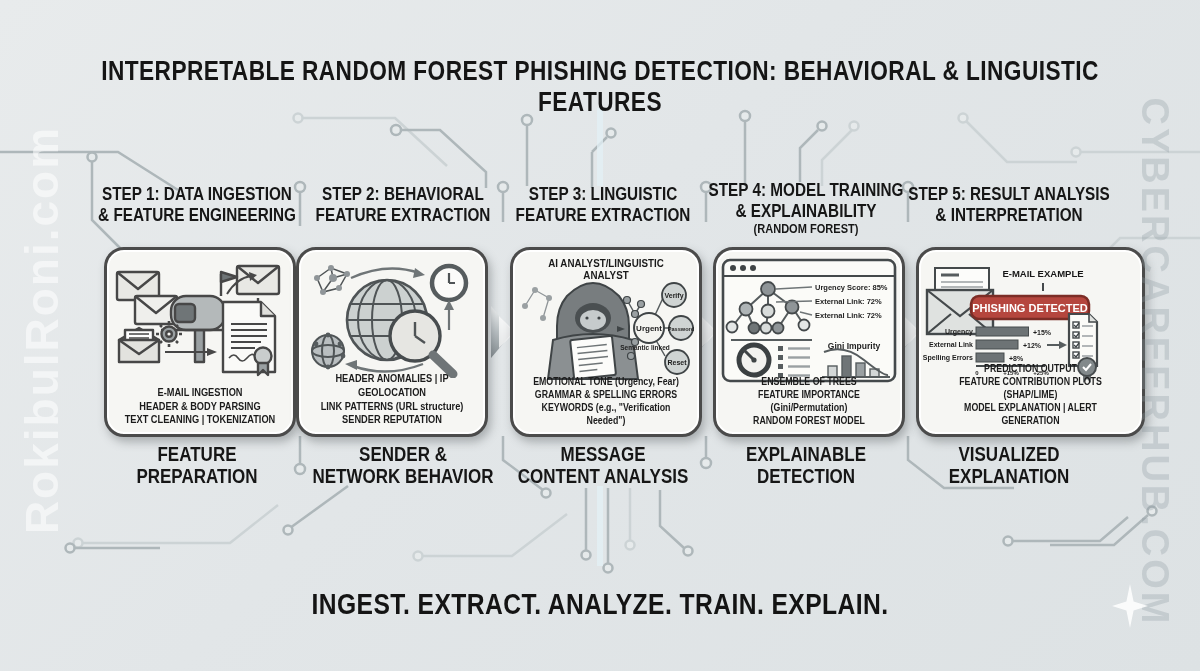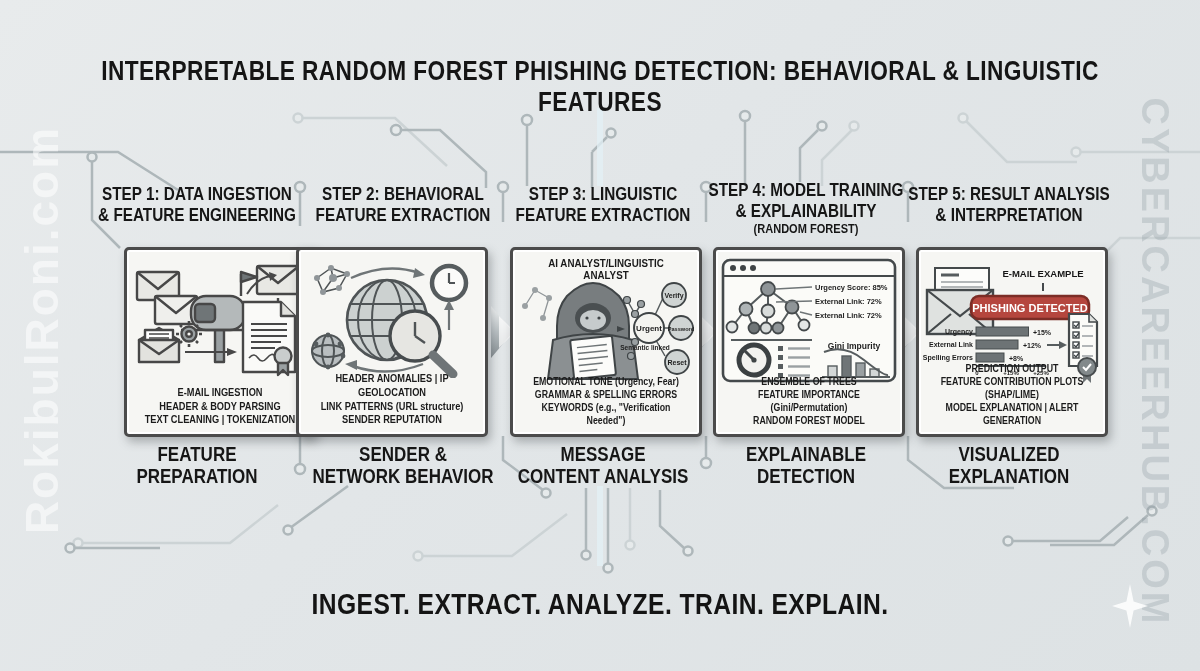--- a/index.html
+++ b/index.html
@@ -12,21 +12,21 @@
   #tagline{top:588px;left:0;width:1200px;text-align:center;font-size:29px;font-weight:bold;
            letter-spacing:.5px;transform:scaleX(.85);transform-origin:center;z-index:4;color:#141414;}
   .wm{z-index:3;font-weight:bold;white-space:nowrap;pointer-events:none;}
   #wm-left{left:42px;top:330px;font-size:46px;color:rgba(255,255,255,.55);
            transform:translate(-50%,-50%) rotate(-90deg);letter-spacing:2px;}
   #wm-right{left:1154px;top:362px;font-size:38px;color:rgba(140,152,158,.30);
             transform:translate(-50%,-50%) rotate(90deg);letter-spacing:3px;}
   .step-header{top:184px;width:240px;text-align:center;font-weight:bold;font-size:18px;line-height:1.14;
                transform:scaleX(.85);transform-origin:center;z-index:4;color:#161616;}
   .step-sub{font-size:13px;line-height:1.2;}
-  .step-box{top:247px;width:186px;height:184px;background:#f6f6f3;border:3px solid #4b4b4b;border-radius:5px;
+  .step-box{top:247px;width:186px;height:184px;background:#f6f6f3;border:3px solid #4b4b4b;border-radius:20px;
             box-shadow:3px 5px 10px rgba(60,65,70,.35), inset 0 0 0 2px #ffffff;z-index:2;}
   .box-inner{position:absolute;inset:0;}
   .box-title{position:absolute;top:7px;left:0;width:100%;text-align:center;font-size:11.5px;font-weight:bold;
              transform:scaleX(.85);transform-origin:center;color:#191919;}
   .box-svg{position:absolute;left:0;top:6px;}
   .box-svg.lower{top:26px;}
   .step-caption{position:absolute;bottom:7px;left:2px;right:2px;text-align:center;font-weight:bold;
                 font-size:10.5px;line-height:1.3;transform:scaleX(.88);transform-origin:center;color:#1b1b1b;}
   .step-caption.tight{font-size:10px;}
   .step-label{top:443px;width:240px;text-align:center;font-weight:bold;font-size:20px;line-height:1.12;
@@ -129,21 +129,21 @@
   <div class="abs step-header" style="left:686px;top:180px;">
     <div>STEP 4: MODEL TRAINING</div>
     <div>&amp; EXPLAINABILITY</div>
     <div class="step-sub">(RANDOM FOREST)</div>
   </div>
   <div class="abs step-header" style="left:889px;">
     <div>STEP 5: RESULT ANALYSIS</div>
     <div>&amp; INTERPRETATION</div>
   </div>
 
-  <div class="abs step-box" style="left:104px;margin-left:20px;">
+  <div class="abs step-box" style="left:104px;">
     <div class="box-inner">
       <svg class="box-svg" width="186" height="122" viewBox="0 0 186 122">
         <g stroke="#474747" stroke-width="2.4" stroke-linejoin="round">
           <rect x="10" y="16" width="42" height="28" rx="2" fill="#e8e8e4"></rect>
           <path d="M10,16 L31,33 L52,16" fill="none"></path>
           <rect x="28" y="40" width="42" height="28" rx="2" fill="#efefec"></rect>
           <path d="M28,40 L49,57 L70,40" fill="none"></path>
           <rect x="130" y="10" width="42" height="28" rx="2" fill="#e8e8e4"></rect>
           <path d="M130,10 L151,27 L172,10" fill="none"></path>
           <path d="M151,42 v8" fill="none"></path>
@@ -334,21 +334,21 @@
         <path d="M106,121 H174" stroke="#565c5e" stroke-width="2" fill="none"></path>
       </svg>
       <div class="step-caption tight">
         <div>ENSEMBLE OF TREES</div>
         <div>FEATURE IMPORTANCE (Gini/Permutation)</div>
         <div>RANDOM FOREST MODEL</div>
       </div>
     </div>
   </div>
 
-  <div class="abs step-box" style="left:916px;">
+  <div class="abs step-box" style="left:916px;padding-left:37px;">
     <div class="box-inner">
       <svg class="box-svg" width="186" height="128" viewBox="0 0 186 128">
         <rect x="16" y="12" width="54" height="30" fill="#fcfcfa" stroke="#44494b" stroke-width="2"></rect>
         <path d="M22,19 h18" stroke="#565c5e" stroke-width="3" fill="none"></path>
         <path d="M22,26 h42 M22,31 h42 M22,36 h38" stroke="#9aa0a2" stroke-width="1.6" fill="none"></path>
         <rect x="8" y="34" width="66" height="44" fill="#dfe2e0" stroke="#44494b" stroke-width="2.4"></rect>
         <path d="M8,34 L41,60 L74,34 M8,78 L32,58 M74,78 L50,58" stroke="#44494b" stroke-width="2.2" fill="none"></path>
         <text x="124" y="21" text-anchor="middle" font-size="9.5" font-weight="bold" fill="#161616">E-MAIL EXAMPLE</text>
         <path d="M124,27 v8" stroke="#44494b" stroke-width="2" fill="none"></path>
         <rect x="52" y="40" width="118" height="23" rx="8" fill="#b5463e" stroke="#7c2d26" stroke-width="2.5"></rect>

